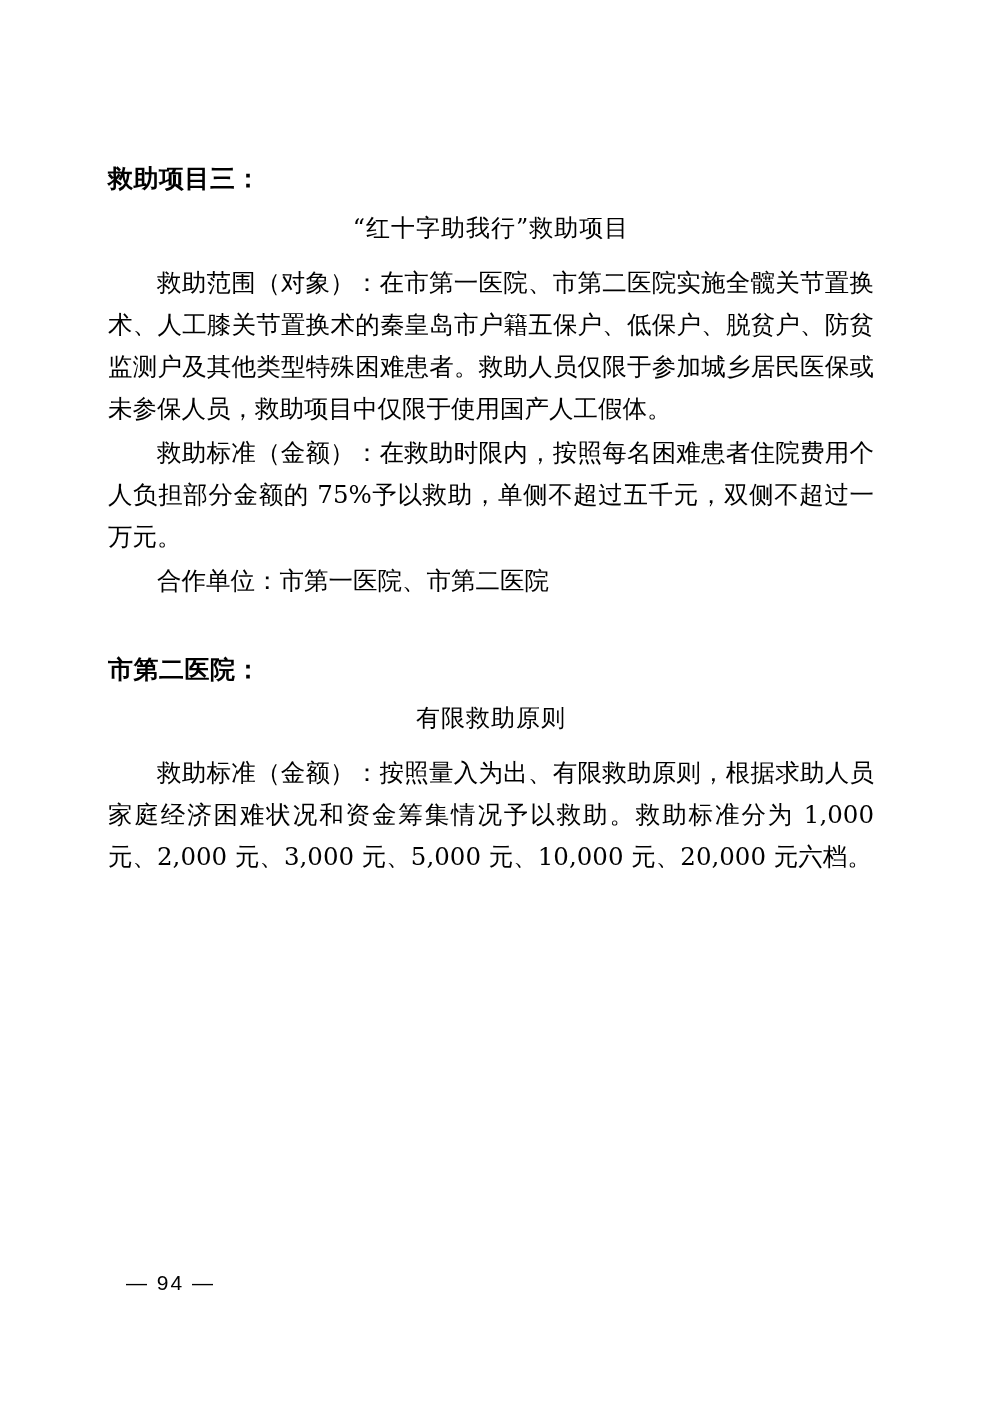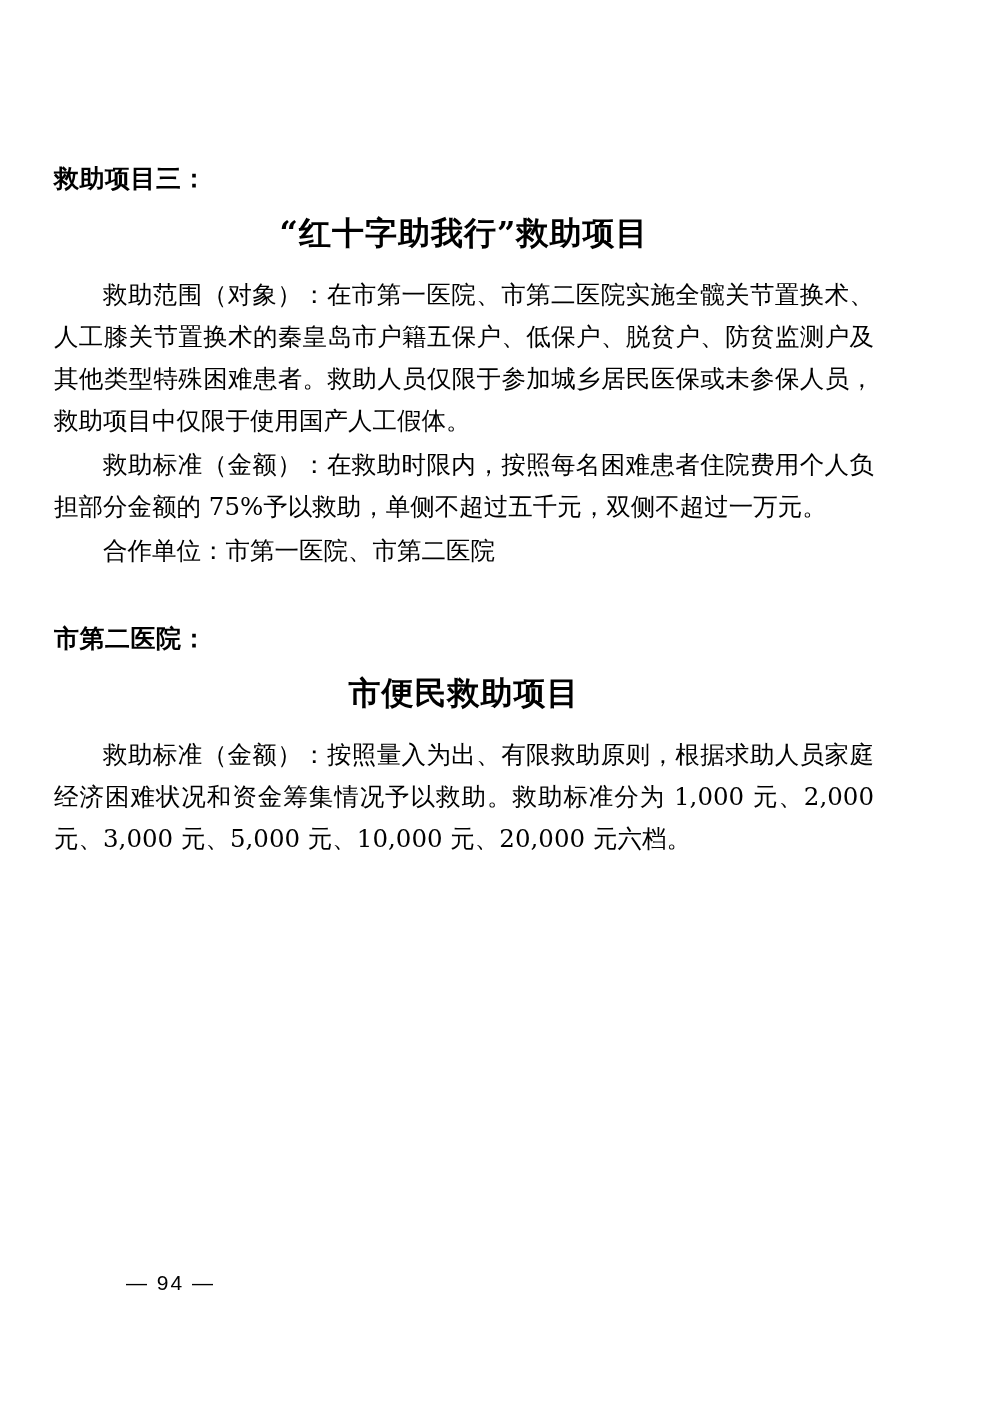--- a/index.html
+++ b/index.html
@@ -13,32 +13,32 @@
     font-family: "DejaVu Serif", "Liberation Serif", serif;
     color: #000000;
     position: relative;
     overflow: hidden;
   }
   .page {
     position: relative;
     width: 992px;
     height: 1403px;
     box-sizing: border-box;
-    padding: 160px 118px 0 54px;
+    padding: 160px 118px 0 108px;
   }
   .section-label {
     font-size: 25px;
     font-weight: bold;
     line-height: 1.5;
     margin: 0 0 8px 0;
     letter-spacing: 0.5px;
   }
   .section-title {
-    font-size: 32px;
-    font-weight: bold;
+    font-size: 24px;
+    font-weight: normal;
     text-align: center;
     margin: 14px 0 18px 0;
     letter-spacing: 1px;
   }
   .para {
     font-size: 24.5px;
     line-height: 1.72;
     margin: 0 0 2px 0;
     text-align: justify;
     text-justify: inter-ideograph;
@@ -66,19 +66,19 @@
     <div class="section-title">“红十字助我行”救助项目</div>
     <p class="para">救助范围（对象）：在市第一医院、市第二医院实施全髋关节置换术、人工膝关节置换术的秦皇岛市户籍五保户、低保户、脱贫户、防贫监测户及其他类型特殊困难患者。救助人员仅限于参加城乡居民医保或未参保人员，救助项目中仅限于使用国产人工假体。</p>
     <p class="para">救助标准（金额）：在救助时限内，按照每名困难患者住院费用个人负担部分金额的 75%予以救助，单侧不超过五千元，双侧不超过一万元。</p>
     <p class="para">合作单位：市第一医院、市第二医院</p>
   </div>
 
   <div class="block-gap"></div>
 
   <div>
     <div class="section-label">市第二医院：</div>
-    <div class="section-title">市便民救助项目</div>
+    <div class="section-title">有限救助原则</div>
     <p class="para">救助标准（金额）：按照量入为出、有限救助原则，根据求助人员家庭经济困难状况和资金筹集情况予以救助。救助标准分为 1,000 元、2,000 元、3,000 元、5,000 元、10,000 元、20,000 元六档。</p>
   </div>
 
   <div class="footer">— 94 —</div>
 
 </div>
 
 </body></html>

